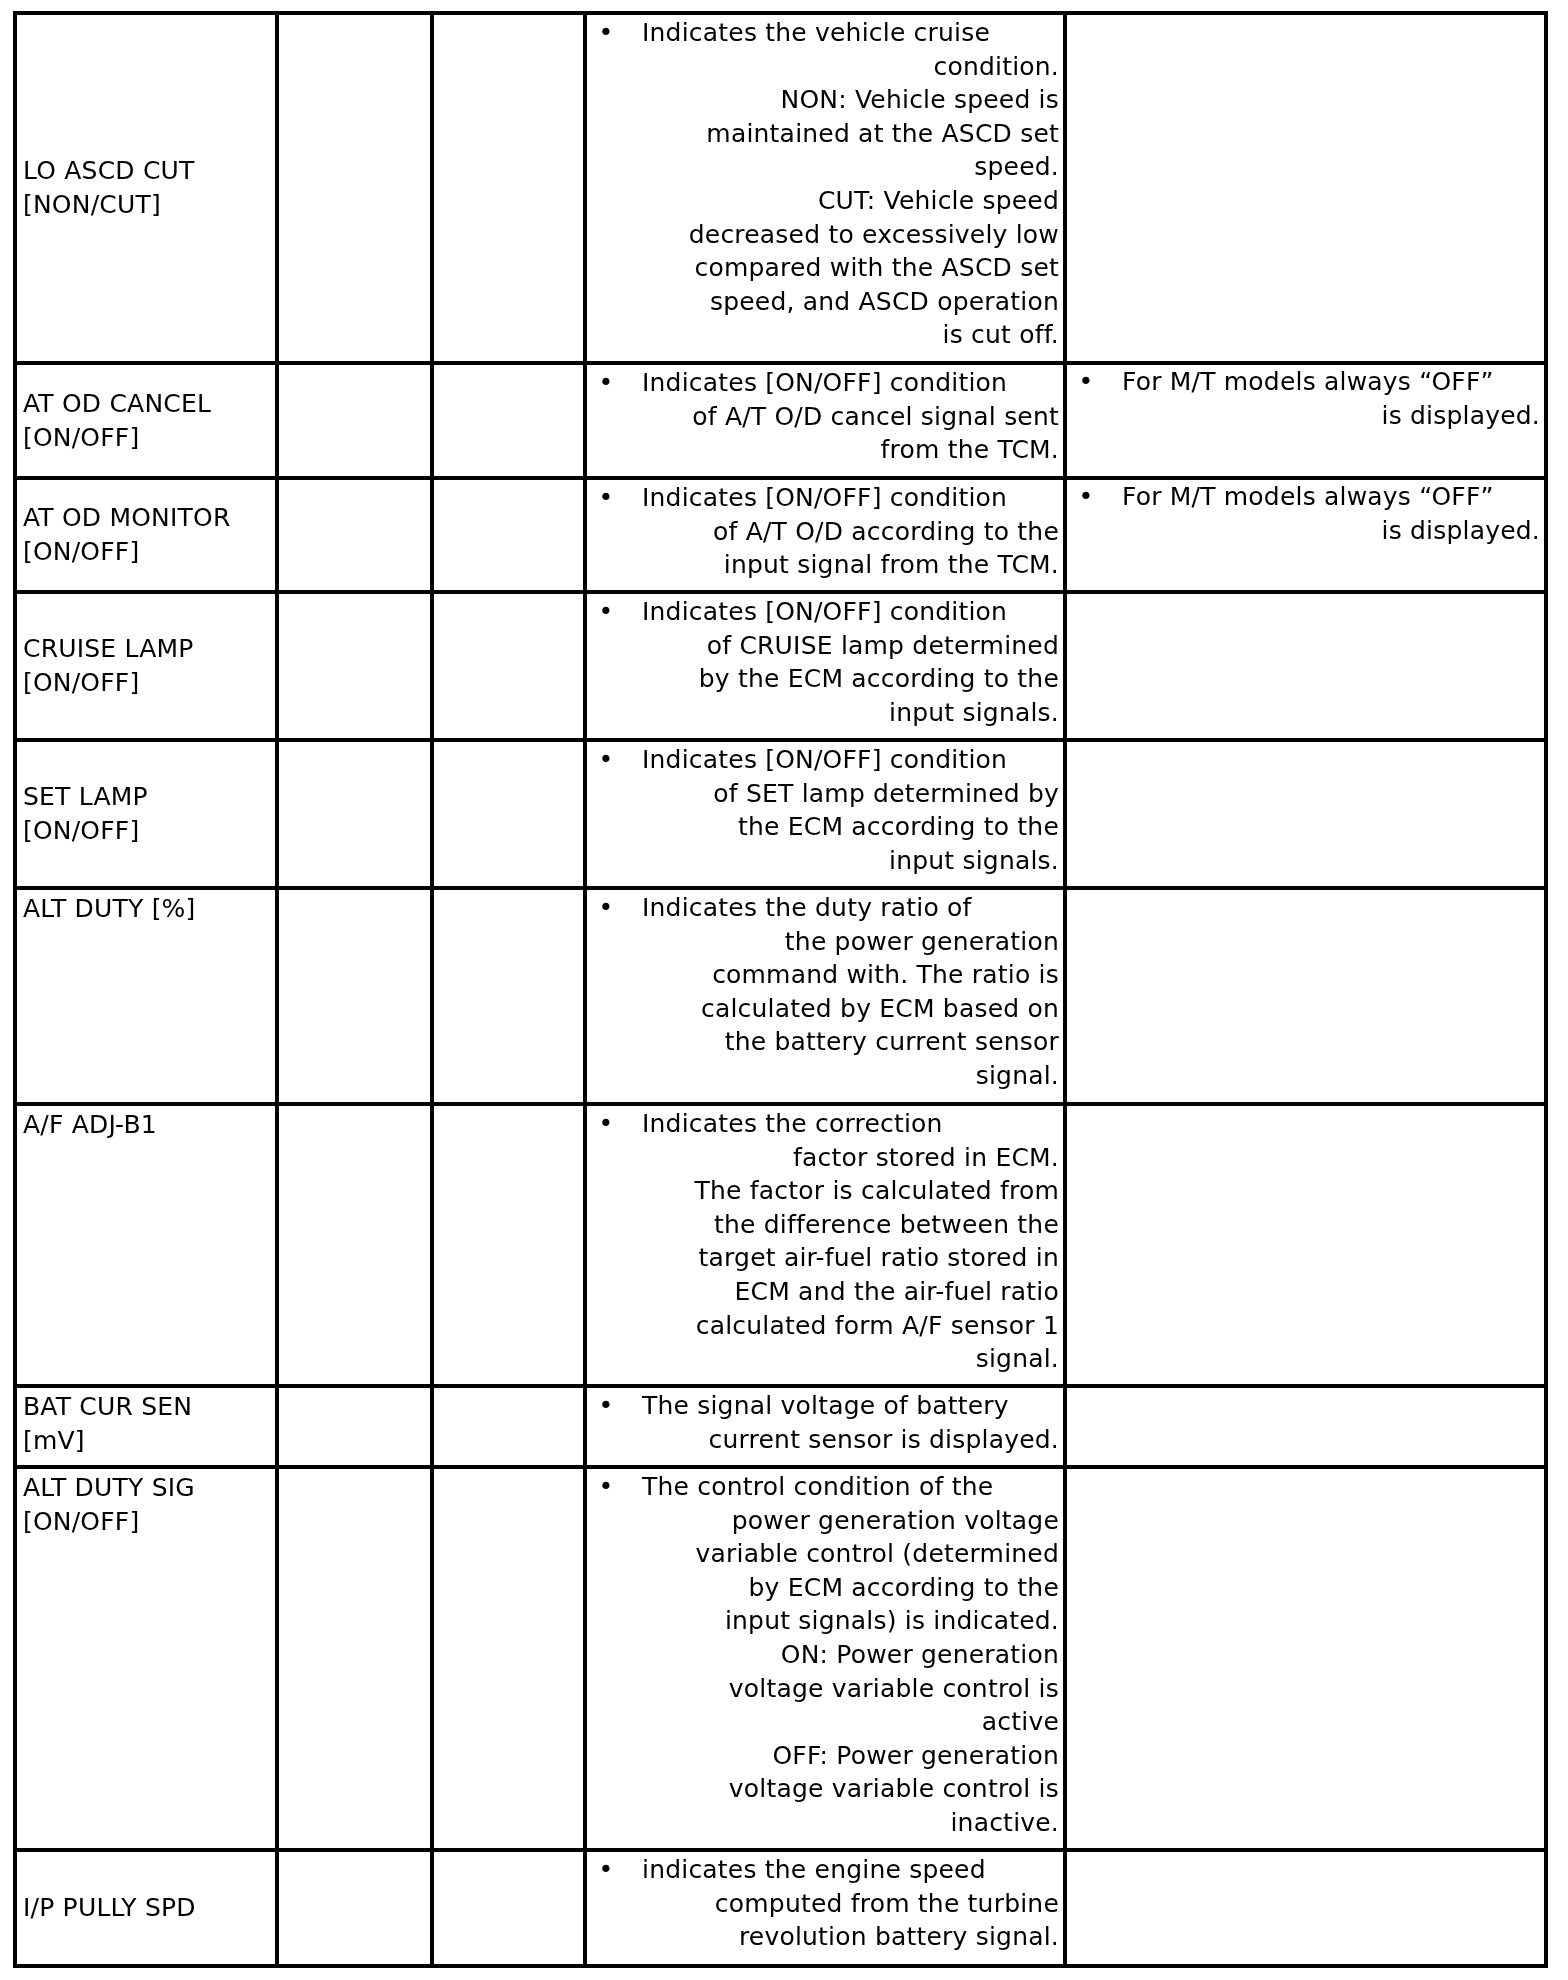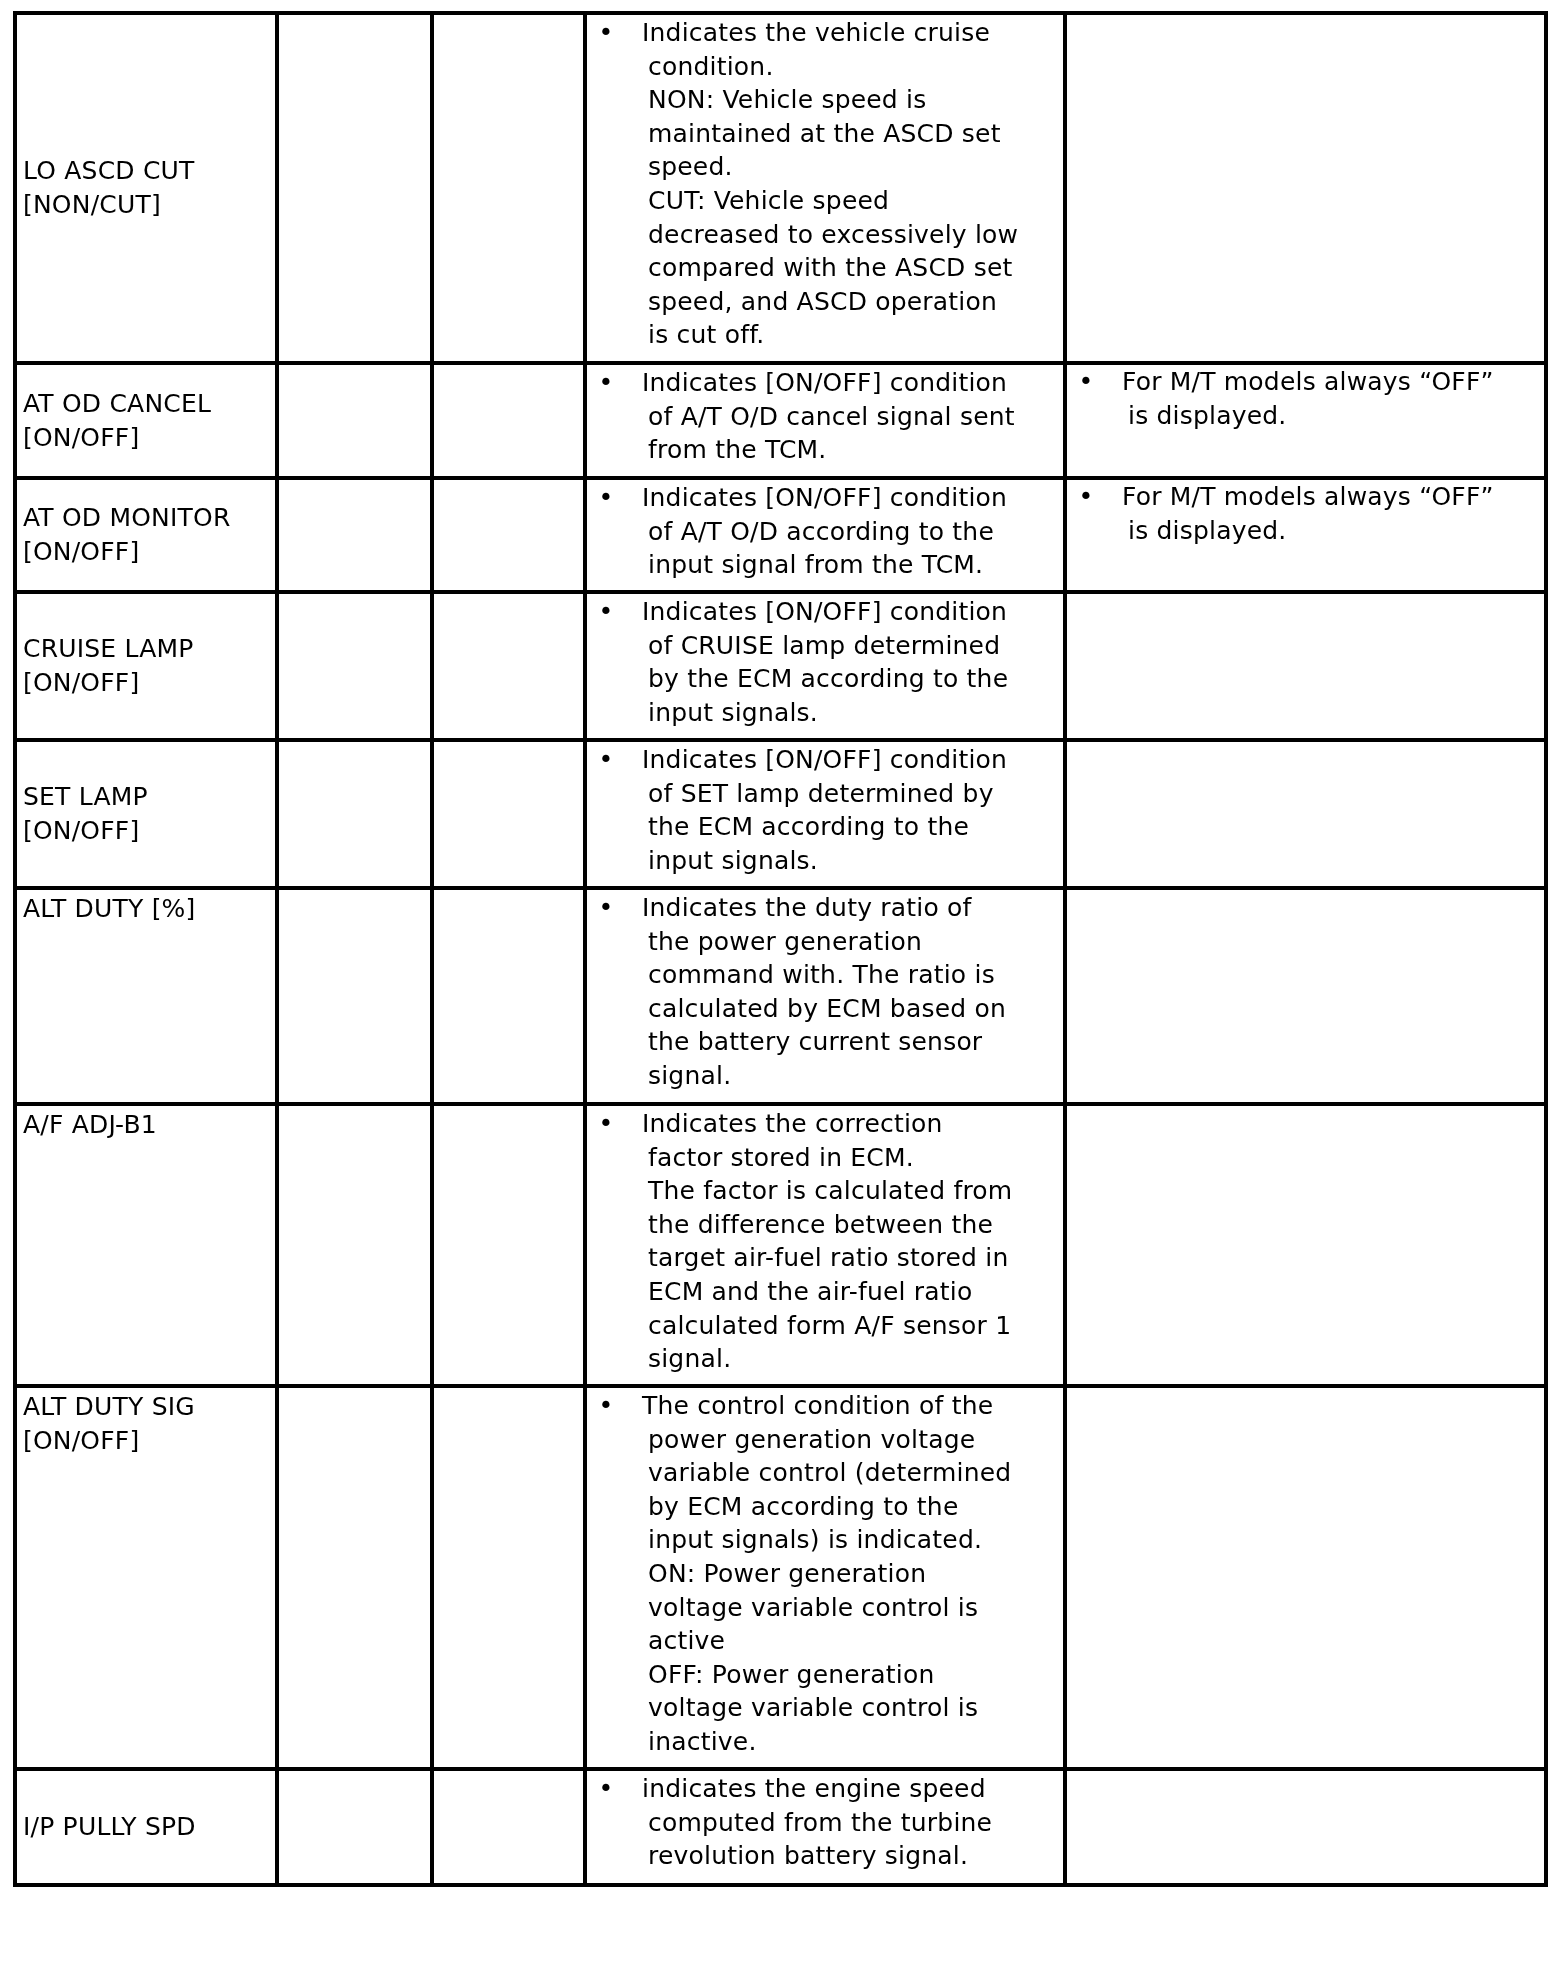--- a/index.html
+++ b/index.html
@@ -26,21 +26,21 @@
   td.item.top { padding-top: 2px !important; }
   .item-line { display: block; white-space: nowrap; }
   td.desc { padding-top: 1px !important; }
   td.note { vertical-align: middle; }
   .bullet-row { position: relative; padding-left: 55px; padding-right: 4px; }
   .bullet {
     position: absolute; left: 9px; top: 0;
     width: 20px; text-align: center;
   }
   .line { display: block; white-space: nowrap; }
-  .line.cont { padding-left: 6px; }
+  .line.cont { padding-left: 6px; text-align: right; }
   td.note .bullet-row { padding-left: 55px; }
 </style>
 </head>
 <body>
 
 <table class="spec">
   <colgroup>
     <col class="c1">
       <col class="c2">
       <col class="c3">
@@ -188,20 +188,36 @@
             <span class="line cont">The factor is calculated from</span>
             <span class="line cont">the difference between the</span>
             <span class="line cont">target air-fuel ratio stored in</span>
             <span class="line cont">ECM and the air-fuel ratio</span>
             <span class="line cont">calculated form A/F sensor 1</span>
             <span class="line cont">signal.</span>
           </div>
         </td>
       <td class="note"></td>
     </tr>
+    <tr style="height:81px">
+      <td class="item top">
+          <span class="item-line">BAT CUR SEN</span>
+          <span class="item-line">[mV]</span>
+        </td>
+      <td></td>
+      <td></td>
+      <td class="desc">
+          <div class="bullet-row">
+            <span class="bullet">•</span>
+            <span class="line">The signal voltage of battery</span>
+            <span class="line cont">current sensor is displayed.</span>
+          </div>
+        </td>
+      <td class="note"></td>
+    </tr>
     <tr style="height:383px">
       <td class="item top">
           <span class="item-line">ALT DUTY SIG</span>
           <span class="item-line">[ON/OFF]</span>
         </td>
       <td></td>
       <td></td>
       <td class="desc">
           <div class="bullet-row">
             <span class="bullet">•</span>

